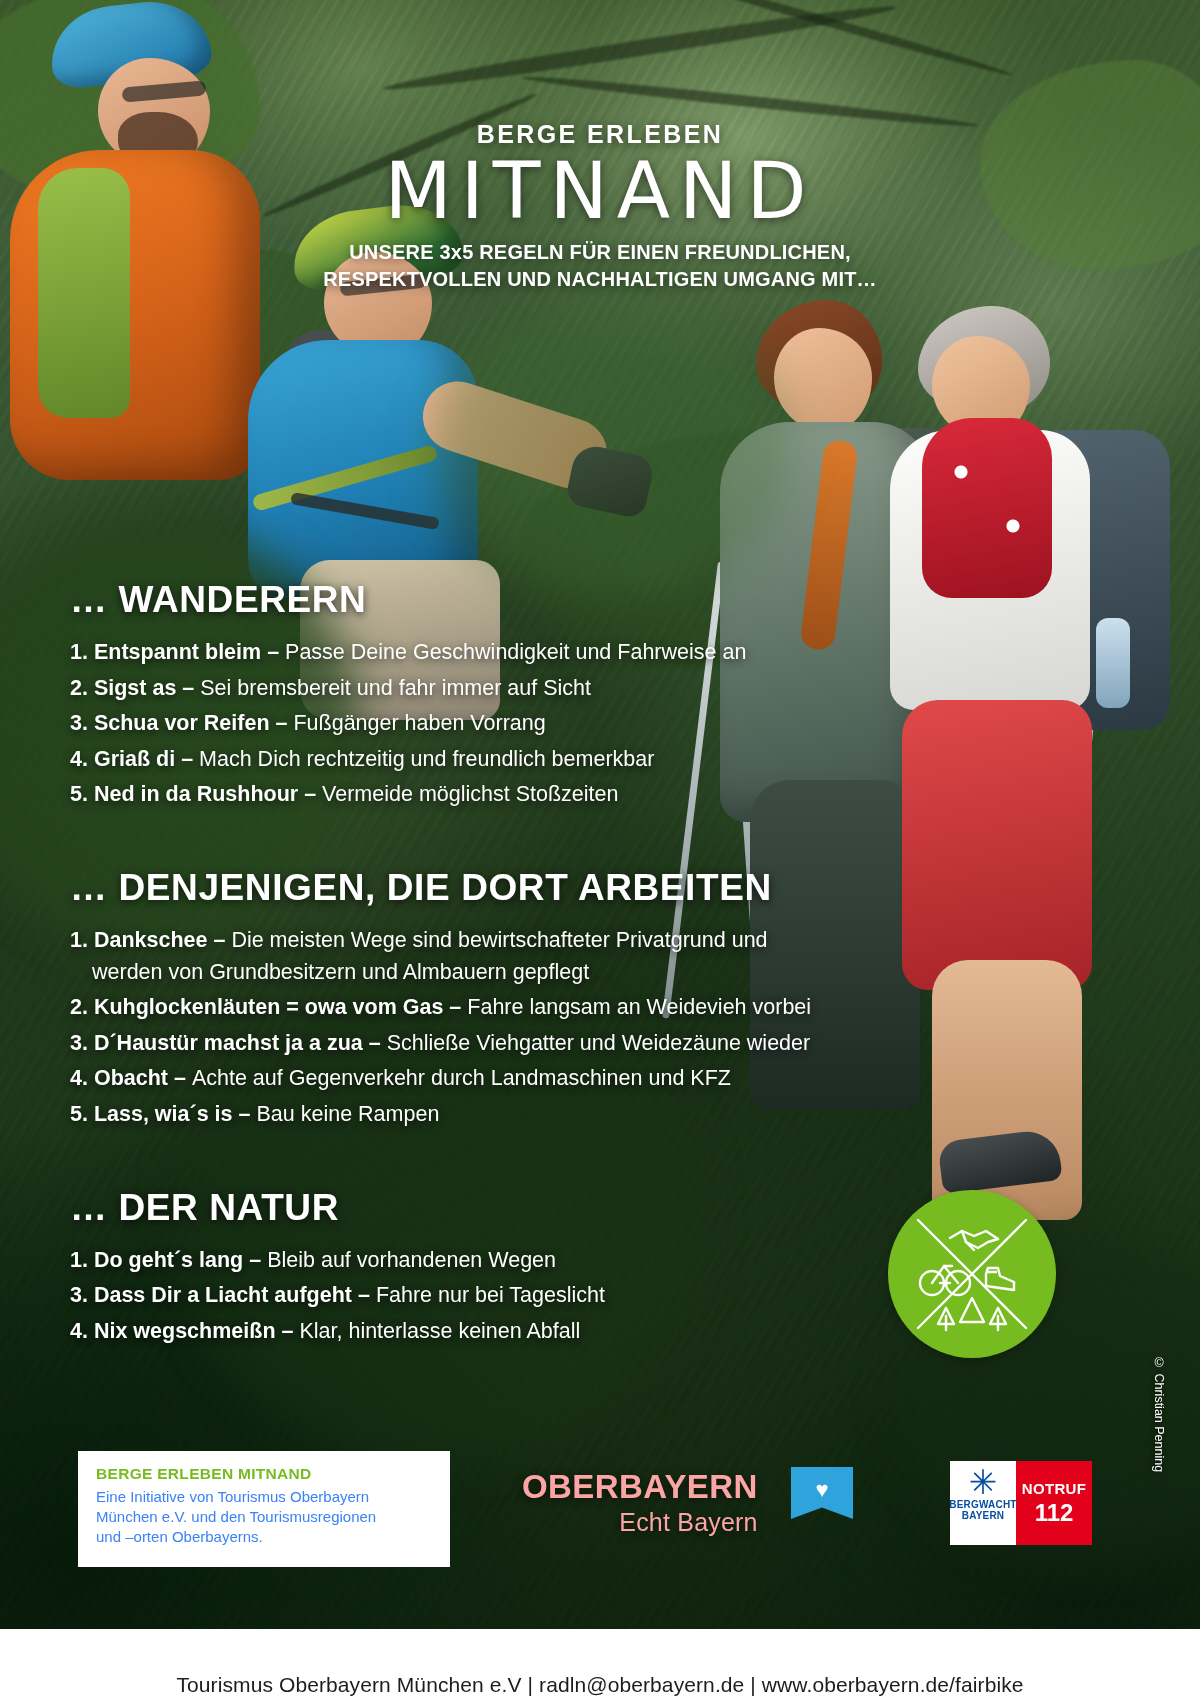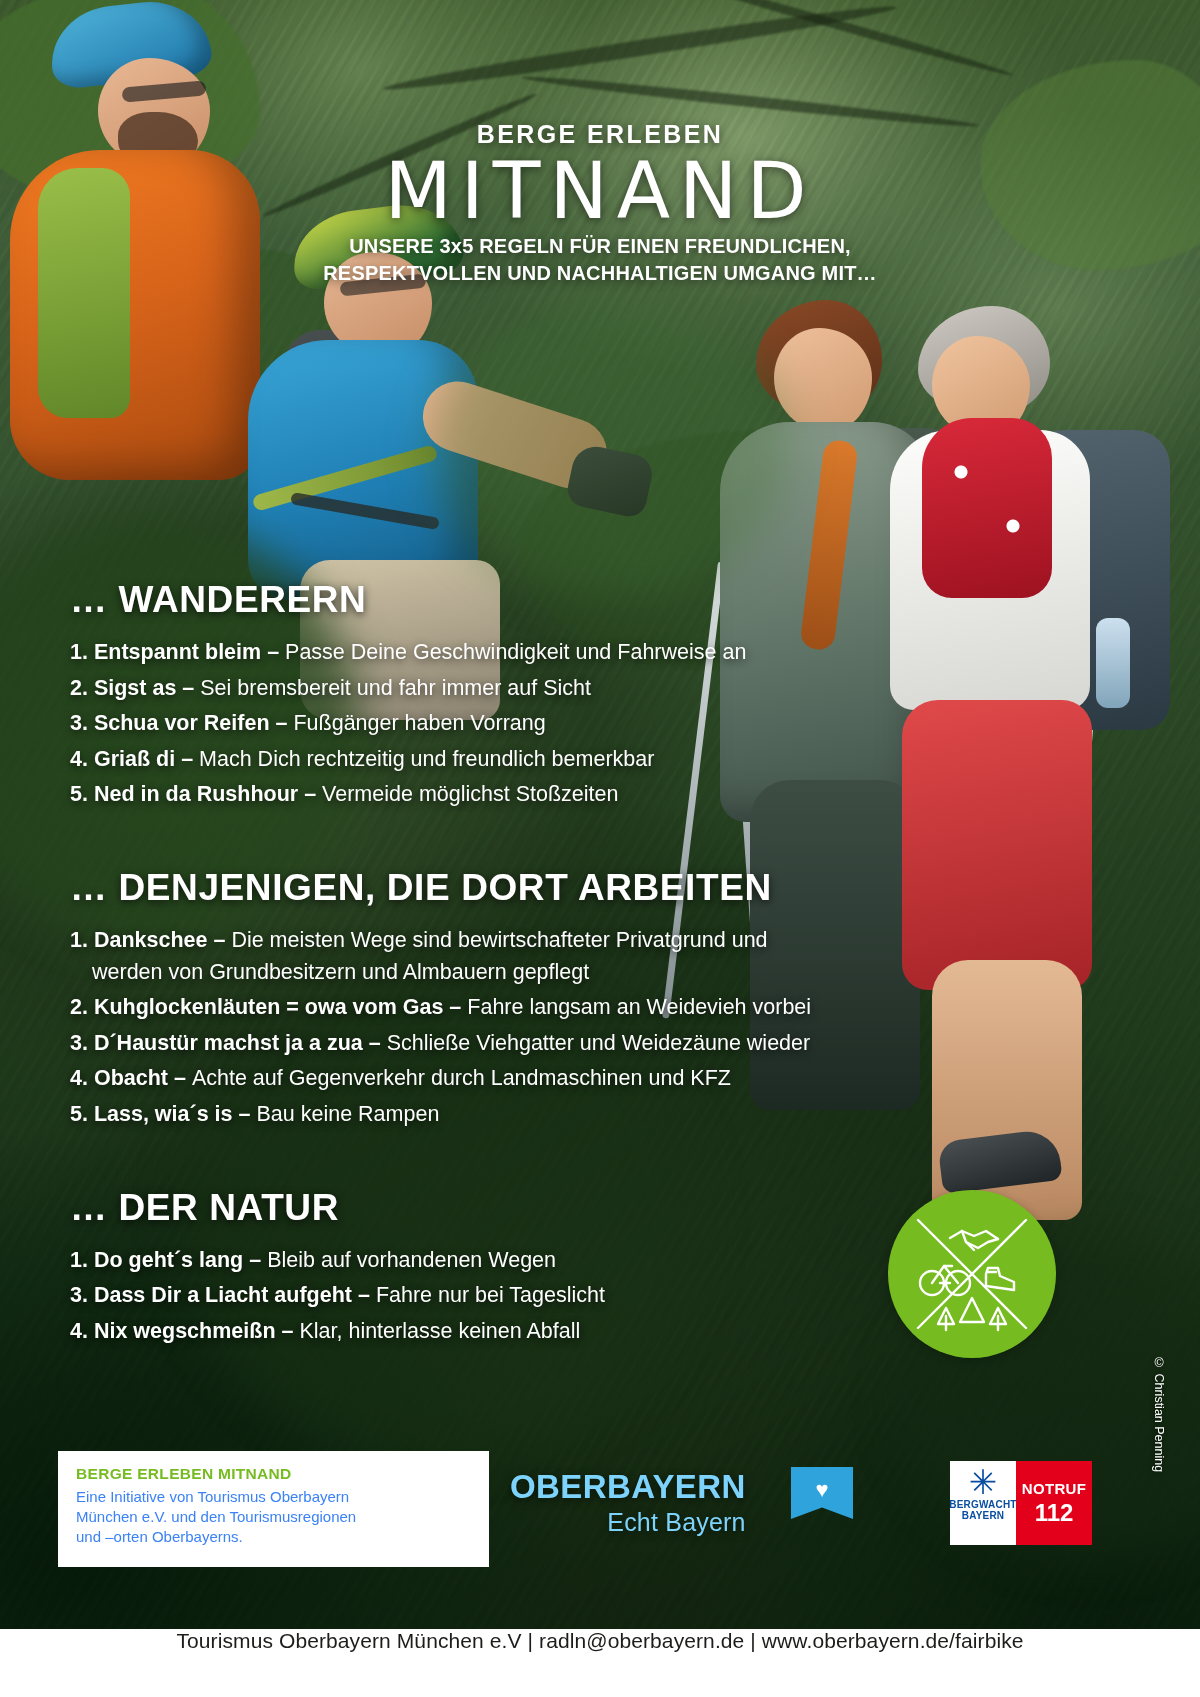--- a/index.html
+++ b/index.html
@@ -281,20 +281,21 @@
     letter-spacing: 9px;
     line-height: 1.05;
     margin-top: 2px;
     font-family: "DejaVu Sans", sans-serif;
   }
   .subline {
     font-size: 20px;
     font-weight: 700;
     line-height: 1.35;
     letter-spacing: .2px;
+    margin-top: 6px;
   }
 
   
   .sections {
     position: absolute;
     left: 70px;
     top: 572px;
     width: 880px;
     color: #ffffff;
     text-shadow: 0 2px 8px rgba(0,0,0,.72);
@@ -326,46 +327,46 @@
     height: 168px;
     border-radius: 50%;
     background: #76bc21;
     box-shadow: 0 2px 10px rgba(0,0,0,.25);
   }
   .badge svg { display: block; }
 
   
   .initiative {
     position: absolute;
-    left: 58px;
+    left: 78px;
     top: 1451px;
-    width: 431px;
+    width: 372px;
     height: 116px;
     background: #ffffff;
     padding: 14px 16px 12px 18px;
     box-sizing: border-box;
   }
   .initiative .ttl {
     color: #76bc21;
     font-weight: 700;
     font-size: 15.5px;
     letter-spacing: .3px;
     margin-bottom: 4px;
   }
   .initiative .txt {
     color: #3b82f6;
     font-size: 15px;
     line-height: 1.33;
   }
 
   .oberbayern {
     position: absolute;
-    left: 510px;
+    left: 522px;
     top: 1470px;
-    color: #7dd3fc;
+    color: #fca5a5;
     text-shadow: 0 2px 8px rgba(0,0,0,.6);
   }
   .oberbayern .ob-main {
     font-size: 33px;
     font-weight: 700;
     letter-spacing: .4px;
     line-height: 1;
   }
   .oberbayern .ob-sub {
     font-size: 25px;
@@ -433,21 +434,21 @@
     writing-mode: vertical-rl;
     text-shadow: 0 1px 4px rgba(0,0,0,.6);
   }
 
   .bottombar {
     position: absolute;
     left: 0; right: 0; bottom: 0;
     height: 68px;
     background: #ffffff;
     display: flex;
-    align-items: flex-start;
+    align-items: flex-end;
     justify-content: center;
   }
   .bottombar .bb-txt {
     color: #1d1d1b;
     font-size: 21px;
     letter-spacing: .1px;
   }
 </style>
 </head>
 <body>

